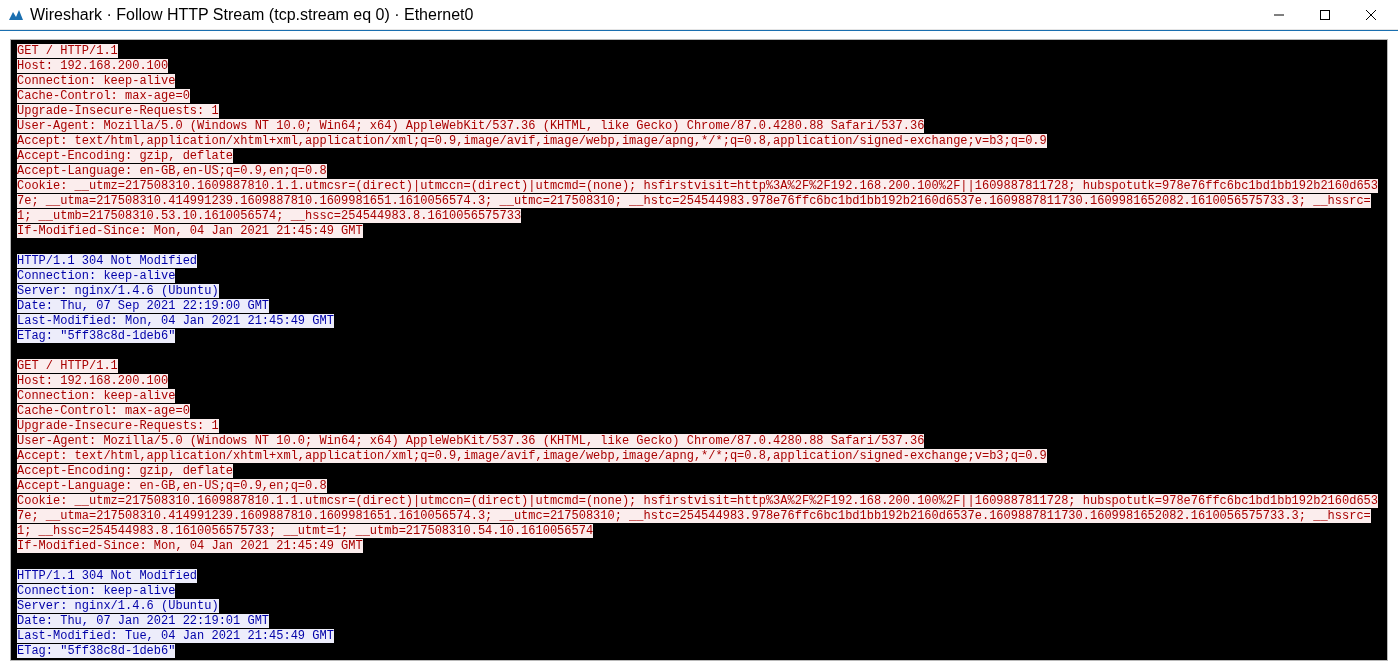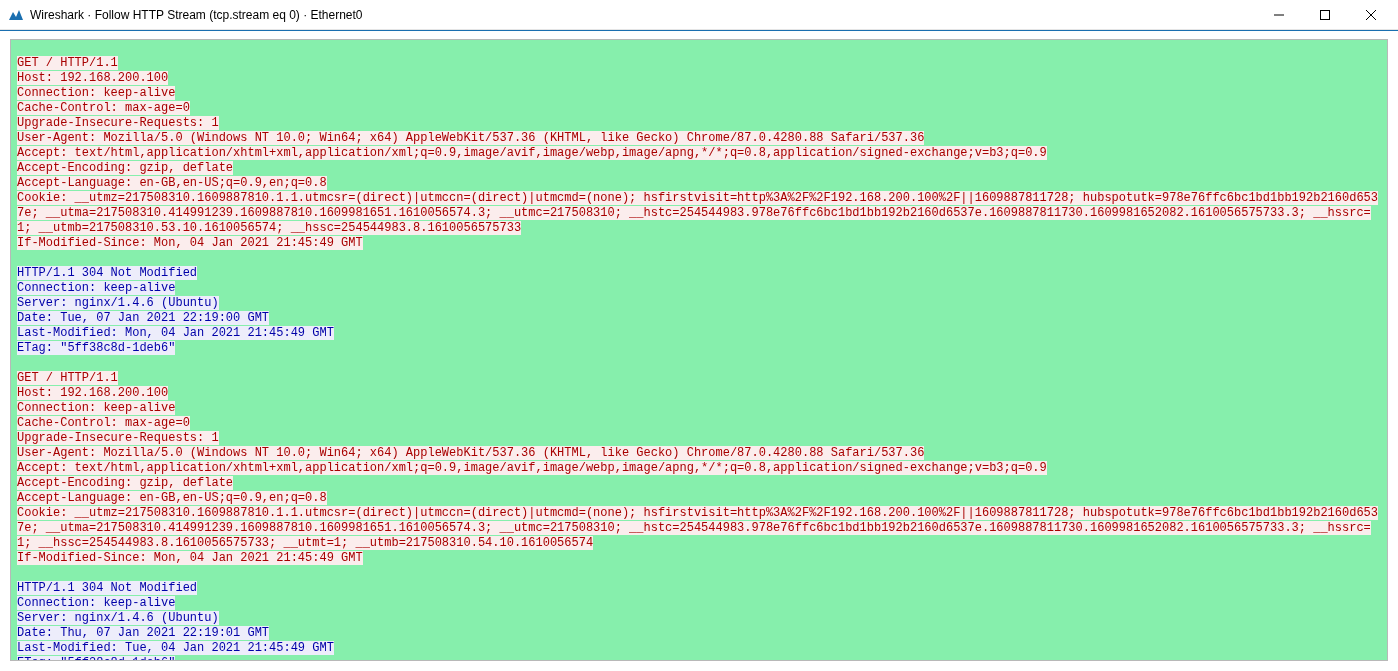--- a/index.html
+++ b/index.html
@@ -19,21 +19,21 @@
     background: #ffffff;
     border-bottom: 1px solid #e5e5e5;
   }
   .titlebar .app-icon {
     width: 16px; height: 16px;
     margin-right: 6px;
     display: flex; align-items: center; justify-content: center;
   }
   .titlebar .title-text {
     flex: 1;
-    font-size: 12px;
+    font-size: 16px;
     color: #000;
     white-space: nowrap;
   }
   .titlebar .win-controls {
     display: flex;
     align-items: center;
   }
   .titlebar .win-btn {
     width: 46px; height: 30px;
     display: flex; align-items: center; justify-content: center;
@@ -43,23 +43,23 @@
   }
   .topline {
     height: 1px;
     background: #1a6fb0;
   }
   .content-wrap {
     padding: 8px 10px;
   }
   .stream-box {
     border: 1px solid #b8b8b8;
-    background: #86efac;
+    background: #000000;
     height: 622px;
-    padding: 16px 6px;
+    padding: 4px 6px;
     overflow: hidden;
   }
   .stream-text {
     font-family: Consolas, "Courier New", monospace;
     font-size: 12px;
     line-height: 15px;
     white-space: pre-wrap;
     word-break: break-all;
   }
   .req  { color: #a80000; background: #fbeded; }
@@ -106,21 +106,21 @@
 User-Agent: Mozilla/5.0 (Windows NT 10.0; Win64; x64) AppleWebKit/537.36 (KHTML, like Gecko) Chrome/87.0.4280.88 Safari/537.36
 Accept: text/html,application/xhtml+xml,application/xml;q=0.9,image/avif,image/webp,image/apng,*/*;q=0.8,application/signed-exchange;v=b3;q=0.9
 Accept-Encoding: gzip, deflate
 Accept-Language: en-GB,en-US;q=0.9,en;q=0.8
 Cookie: __utmz=217508310.1609887810.1.1.utmcsr=(direct)|utmccn=(direct)|utmcmd=(none); hsfirstvisit=http%3A%2F%2F192.168.200.100%2F||1609887811728; hubspotutk=978e76ffc6bc1bd1bb192b2160d6537e; __utma=217508310.414991239.1609887810.1609981651.1610056574.3; __utmc=217508310; __hstc=254544983.978e76ffc6bc1bd1bb192b2160d6537e.1609887811730.1609981652082.1610056575733.3; __hssrc=1; __utmb=217508310.53.10.1610056574; __hssc=254544983.8.1610056575733
 If-Modified-Since: Mon, 04 Jan 2021 21:45:49 GMT</span>
 <span class="blank"></span>
 <span class="resp">HTTP/1.1 304 Not Modified
 Connection: keep-alive
 Server: nginx/1.4.6 (Ubuntu)
-Date: Tue, 07 Jan 2021 22:19:00 GMT
+Date: Thu, 07 Sep 2021 22:19:00 GMT
 Last-Modified: Mon, 04 Jan 2021 21:45:49 GMT
 ETag: "5ff38c8d-1deb6"</span>
 <span class="blank"></span>
 <span class="req">GET / HTTP/1.1
 Host: 192.168.200.100
 Connection: keep-alive
 Cache-Control: max-age=0
 Upgrade-Insecure-Requests: 1
 User-Agent: Mozilla/5.0 (Windows NT 10.0; Win64; x64) AppleWebKit/537.36 (KHTML, like Gecko) Chrome/87.0.4280.88 Safari/537.36
 Accept: text/html,application/xhtml+xml,application/xml;q=0.9,image/avif,image/webp,image/apng,*/*;q=0.8,application/signed-exchange;v=b3;q=0.9

